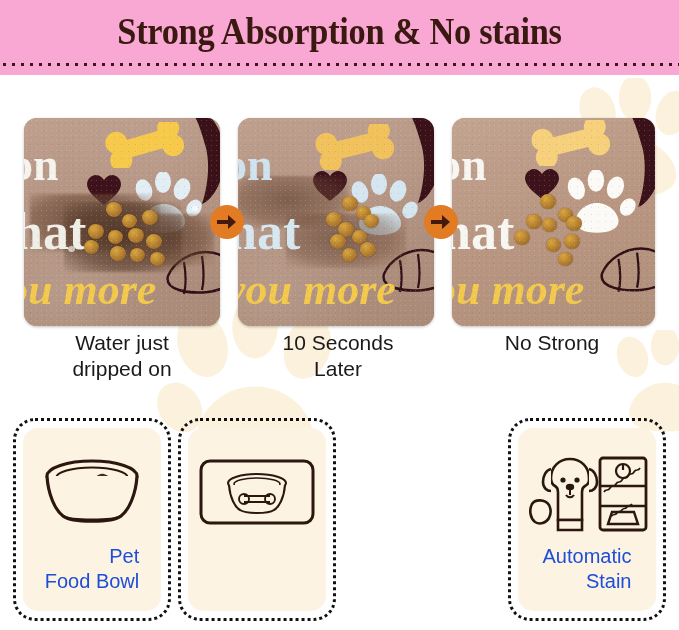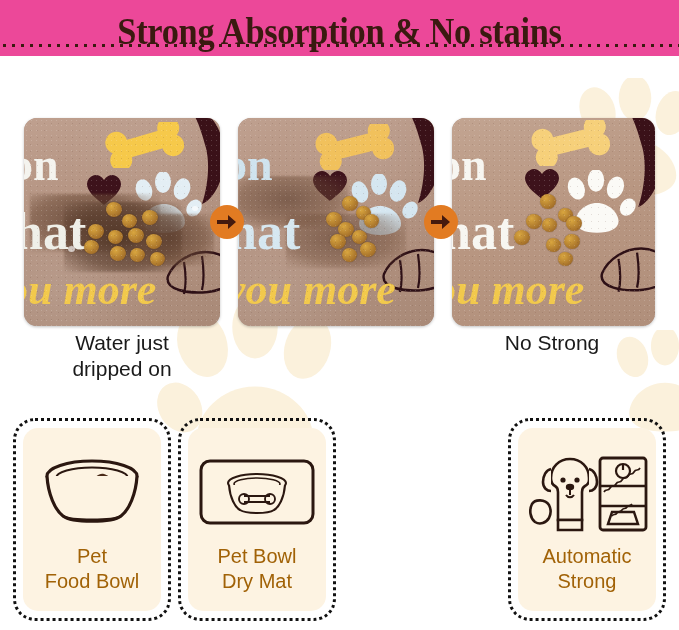--- a/index.html
+++ b/index.html
@@ -10,22 +10,22 @@
     overflow:hidden;
     position:relative;
   }
 
   
   .watermark{position:absolute;inset:0;pointer-events:none;z-index:0;}
   .wm-paw{position:absolute;fill:#FBF1DC;}
 
   
   .header{
-    position:absolute;left:0;top:0;width:679px;height:56px;
-    background:#ec4899;
+    position:absolute;left:0;top:0;width:679px;height:75px;
+    background:#f9a8d4;
     z-index:2;
   }
   .header-title{
     position:absolute;left:0;top:0;width:679px;height:62px;
     display:flex;align-items:center;justify-content:center;
     font-family:"Liberation Serif", serif;
     font-weight:bold;
     font-size:37px;
     letter-spacing:-0.3px;
     color:#3A1A10;
@@ -156,22 +156,22 @@
     background:#FDF3E2;
     border-radius:15px;
     display:flex;flex-direction:column;
     align-items:center;justify-content:flex-start;
     padding-top:14px;
     box-sizing:border-box;
   }
   .card-icon{height:100px;display:flex;align-items:center;justify-content:center;}
   .card-label{
     margin-top:2px;
-    text-align:center;
-    font-size:20px;color:#a16207;line-height:1.24;
+    text-align:right;
+    font-size:20px;color:#1d4ed8;line-height:1.24;
     white-space:pre-line;
   }
 </style>
 </head>
 <body>
 
 <div class="watermark">
   <svg class="wm-paw" style="left:150px;top:300px;" width="210" height="180" viewBox="0 0 120 100">
     <ellipse cx="30" cy="24" rx="14" ry="19" transform="rotate(-18 30 24)"></ellipse>
     <ellipse cx="60" cy="14" rx="13" ry="18"></ellipse>
@@ -376,20 +376,21 @@
   </div>
   <div class="arrow-badge a2">
     <svg width="20" height="18" viewBox="0 0 20 18">
       <path d="M0 7h11V2l8 7-8 7v-5H0z" fill="#451A0E"></path>
     </svg>
   </div>
 </div>
 
 <div class="captions">
   <div class="caption c1">Water just<br>dripped on</div>
+  <div class="caption c2">10 Seconds<br>Later</div>
   <div class="caption c3">No Strong</div>
 </div>
 
 <div class="card-row">
 
   <div class="card k1">
     <div class="card-inner">
       <div class="card-icon">
         <svg width="112" height="76" viewBox="0 0 112 76">
           <ellipse cx="56" cy="22" rx="45" ry="15" fill="#FDF3E2" stroke="#2B1710" stroke-width="3.2"></ellipse>
@@ -412,22 +413,20 @@
           <ellipse cx="59" cy="26" rx="29" ry="9" fill="#FDF3E2" stroke="#2B1710" stroke-width="2.1"></ellipse>
           <ellipse cx="59" cy="27" rx="23" ry="6" fill="none" stroke="#2B1710" stroke-width="1.6"></ellipse>
           <path d="M31 28c1 13 6 22 11 25 6 4 28 4 34 0 5-3 10-12 11-25" fill="#FDF3E2" stroke="#2B1710" stroke-width="2.1"></path>
           <g fill="none" stroke="#2B1710" stroke-width="1.9">
             <circle cx="46" cy="42" r="5"></circle>
               <circle cx="72" cy="42" r="5"></circle>
             <path d="M46 39h26M46 45h26"></path>
           </g>
         </svg>
       </div>
-      <div class="card-label">Pet Bowl
-Dry Mat</div>
     </div>
   </div>
 
 
   <div class="card k4">
     <div class="card-inner">
       <div class="card-icon">
         <svg width="126" height="84" viewBox="0 0 126 84">
 
           <g fill="#FDF3E2" stroke="#2B1710" stroke-width="2.6">
@@ -452,16 +451,16 @@
           <g fill="none" stroke="#2B1710" stroke-width="1.7">
             <path d="M80 42c2-4 4 0 6-4s4 0 6-4 4 0 6-4 4 0 6-4 4 0 6-4 4 0 6-4"></path>
           </g>
           <path d="M84 74l4-12h22l4 12z" fill="#FDF3E2" stroke="#2B1710" stroke-width="2.4"></path>
           <g fill="none" stroke="#2B1710" stroke-width="1.6">
             <path d="M88 66c2-3 3 0 5-3s3 0 5-3 3 0 5-3 3 0 5-3"></path>
           </g>
         </svg>
       </div>
       <div class="card-label">Automatic
-Strong</div>
+Stain</div>
     </div>
   </div>
 </div>
 
 </body></html>

